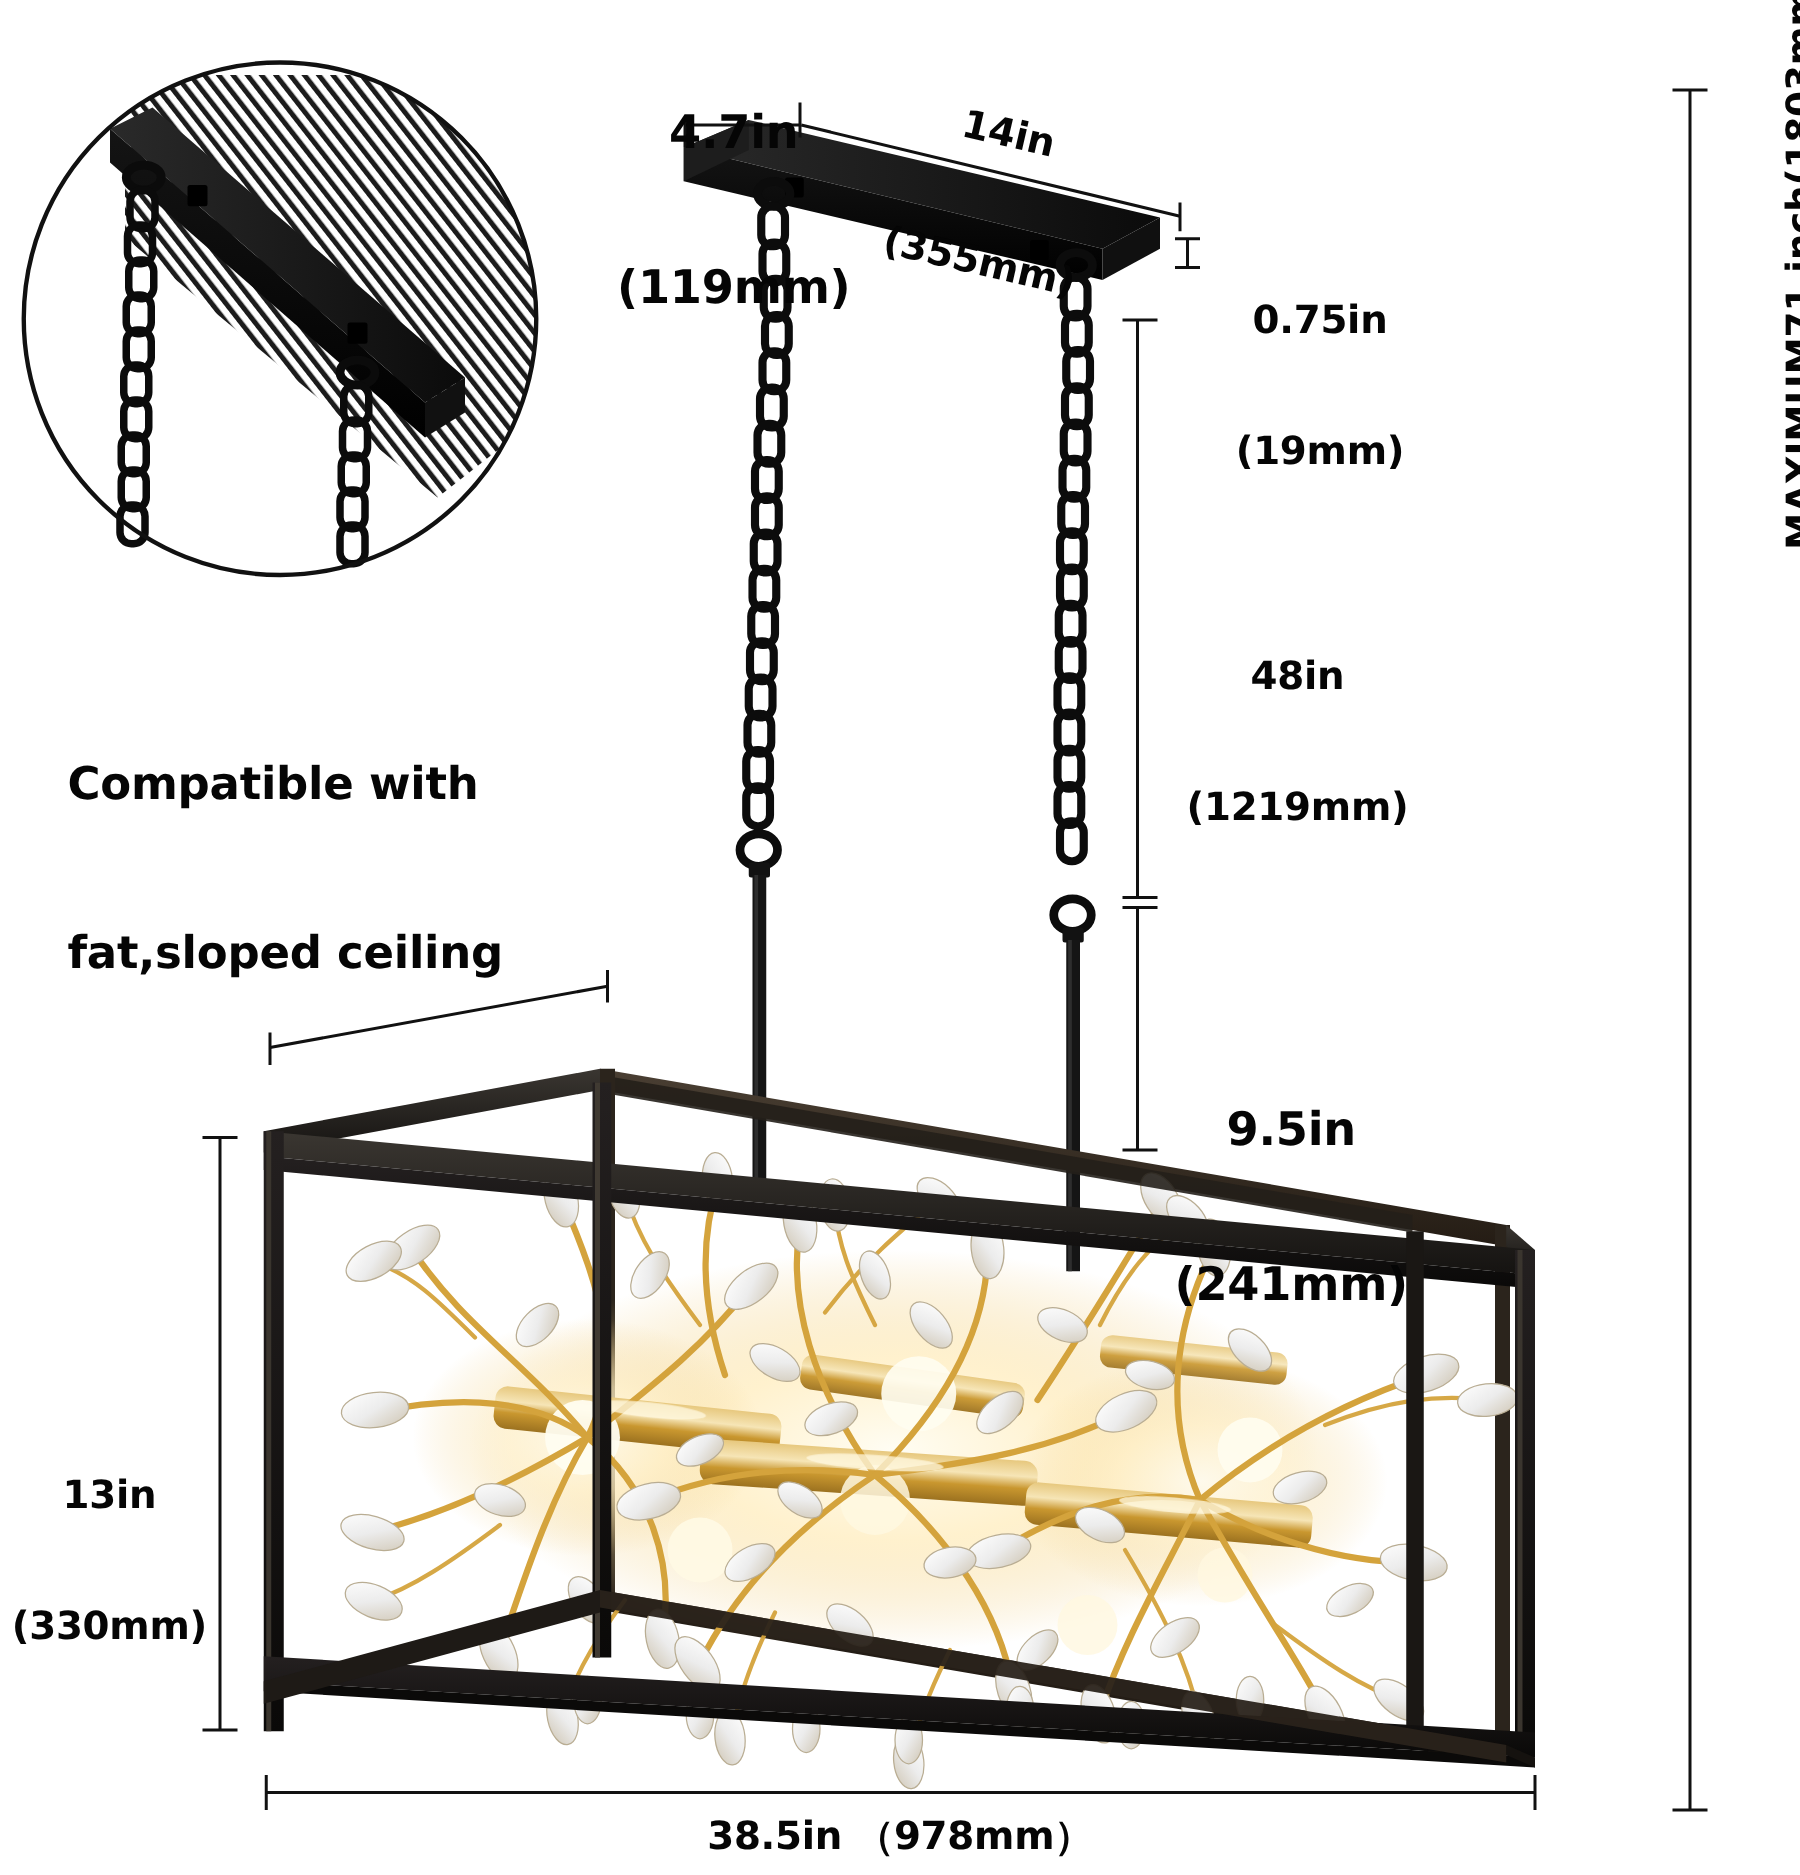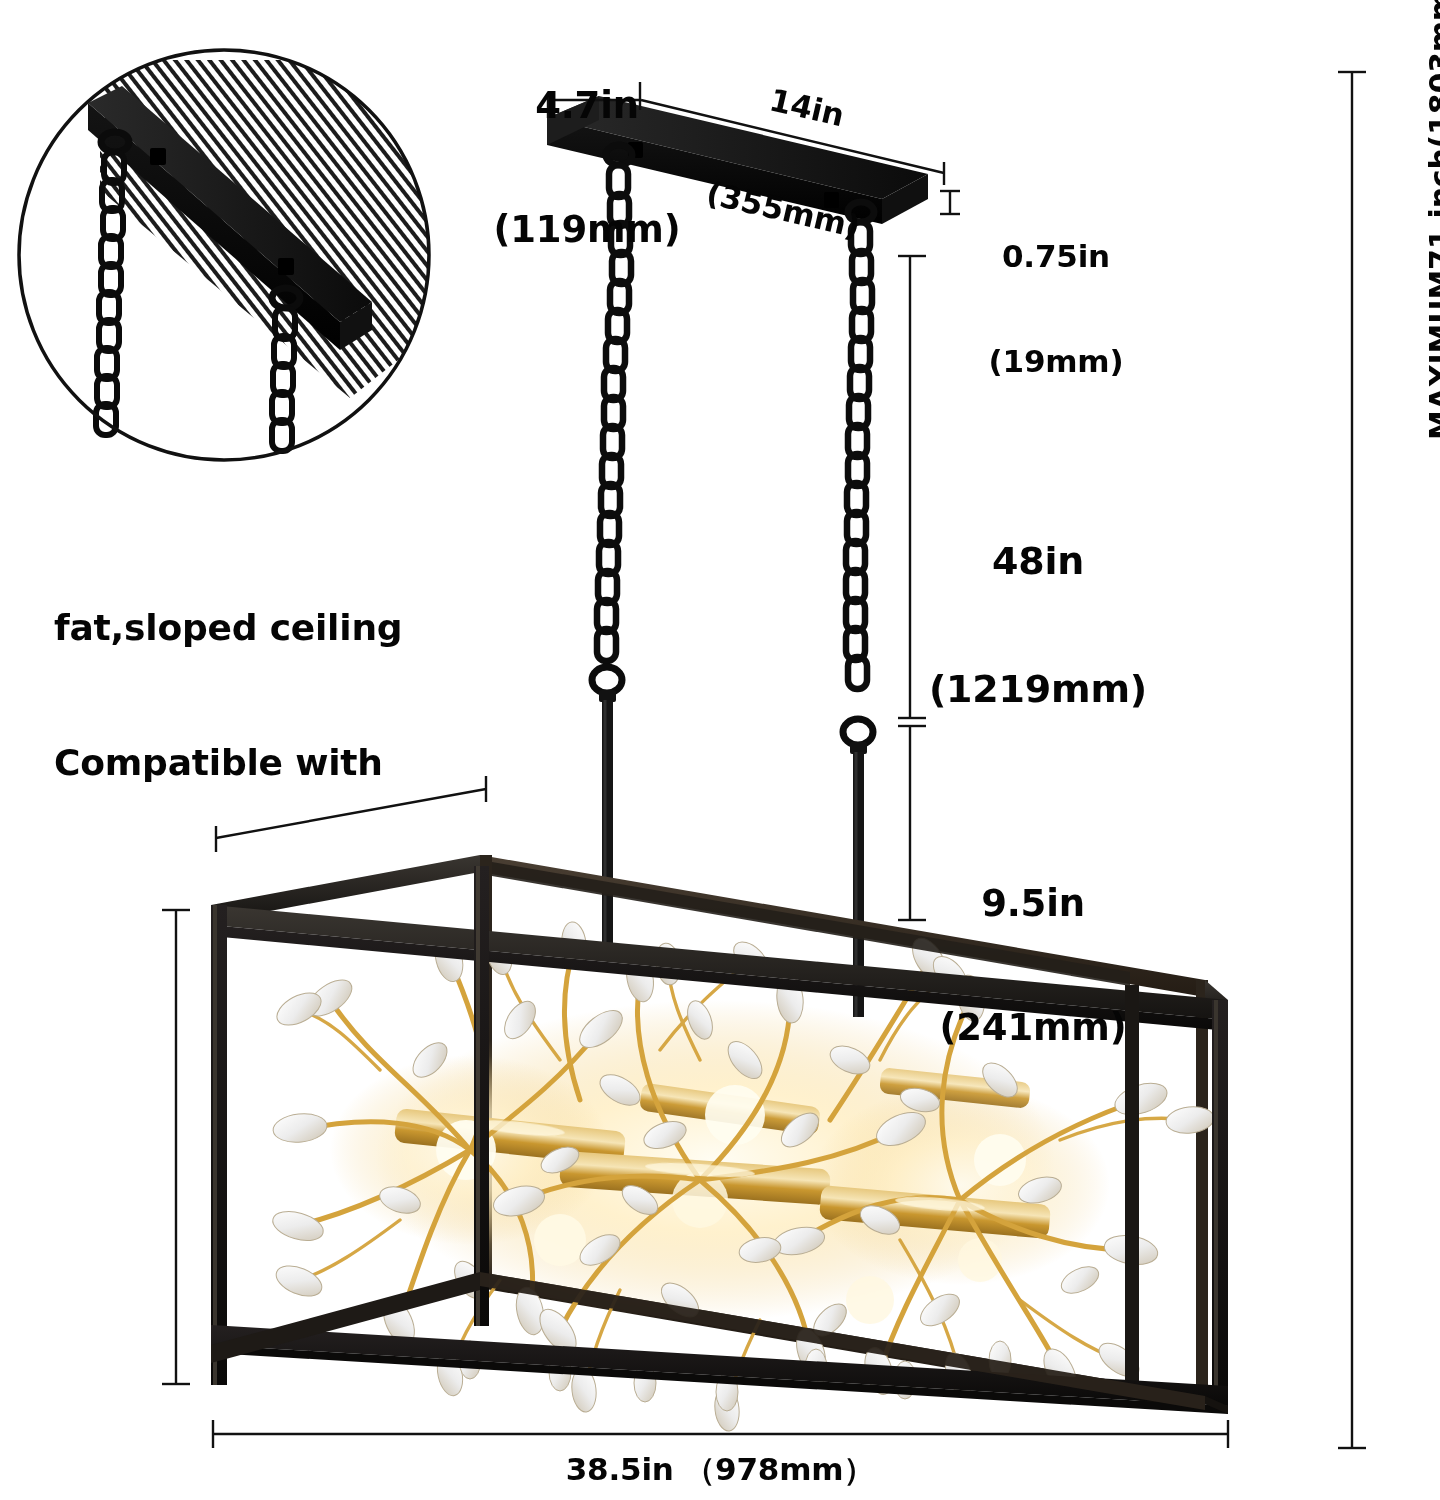--- a/index.html
+++ b/index.html
@@ -434,35 +434,39 @@
               transform:rotate(13deg);transform-origin:50% 50%;">
     <div>14in</div>
     <div>(355mm)</div>
   </div>
 
   <div class="lbl c" style="left:966px;top:170px;width:180px;font-size:31px;text-align:center;">
     <div>0.75in</div>
     <div>(19mm)</div>
   </div>
 
-  <div class="lbl c" style="left:928px;top:455px;width:220px;font-size:38px;">
+  <div class="lbl c" style="left:928px;top:455px;width:220px;font-size:31px;">
     <div>48in</div>
     <div>(1219mm)</div>
   </div>
 
   <div class="lbl c" style="left:928px;top:800px;width:210px;font-size:37px;">
     <div>9.5in</div>
     <div>(241mm)</div>
   </div>
 
 
+  <div class="lbl c" style="left:0px;top:1110px;width:175px;font-size:31px;">
+    <div>13in</div>
+    <div>(330mm)</div>
+  </div>
 
   <div class="lbl c" style="left:470px;top:1452px;width:500px;font-size:31px;">38.5in （978mm）</div>
 
   <div class="lbl vert" style="left:1424px;top:440px;font-size:30px;
               transform:rotate(-90deg);transform-origin:left top;white-space:nowrap;">MAXIMUM71 inch(1803mm)</div>
 
   <div class="lbl" style="left:54px;top:515px;width:400px;font-size:36px;line-height:1.25;">
+    <div>Compatible with</div>
     <div>fat,sloped ceiling</div>
-    <div>Compatible with</div>
   </div>
 
 </div>
 
 </body></html>

